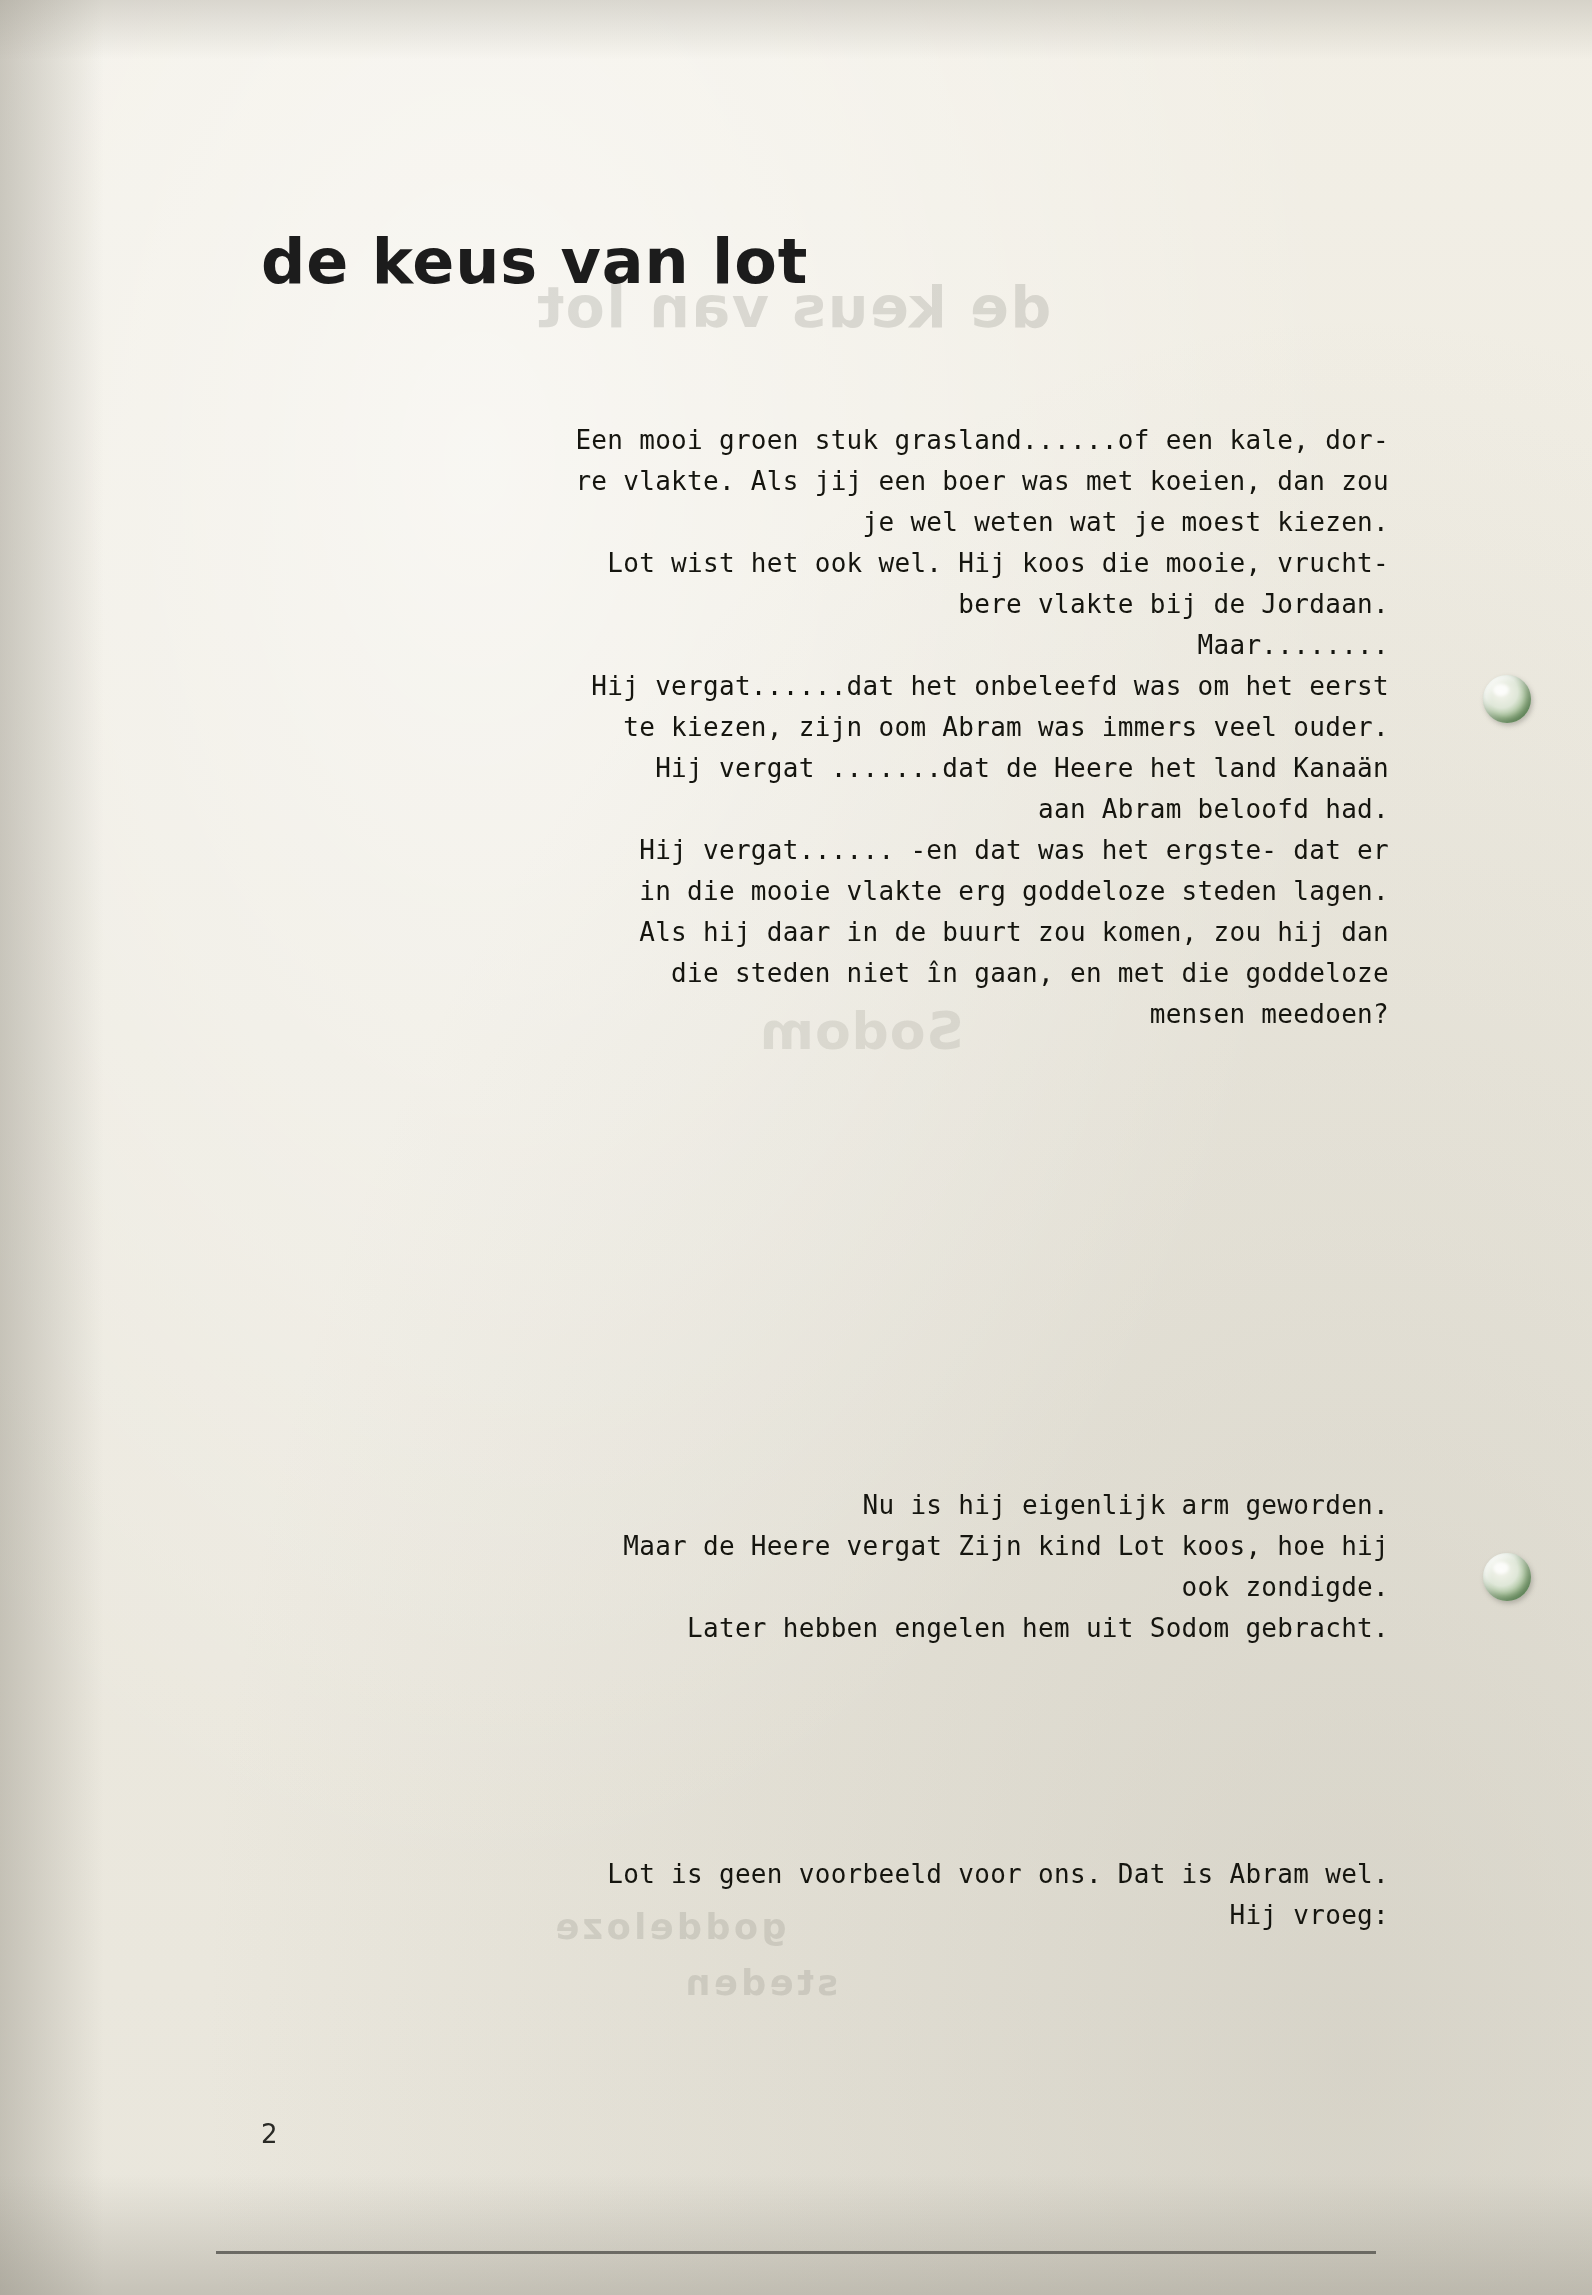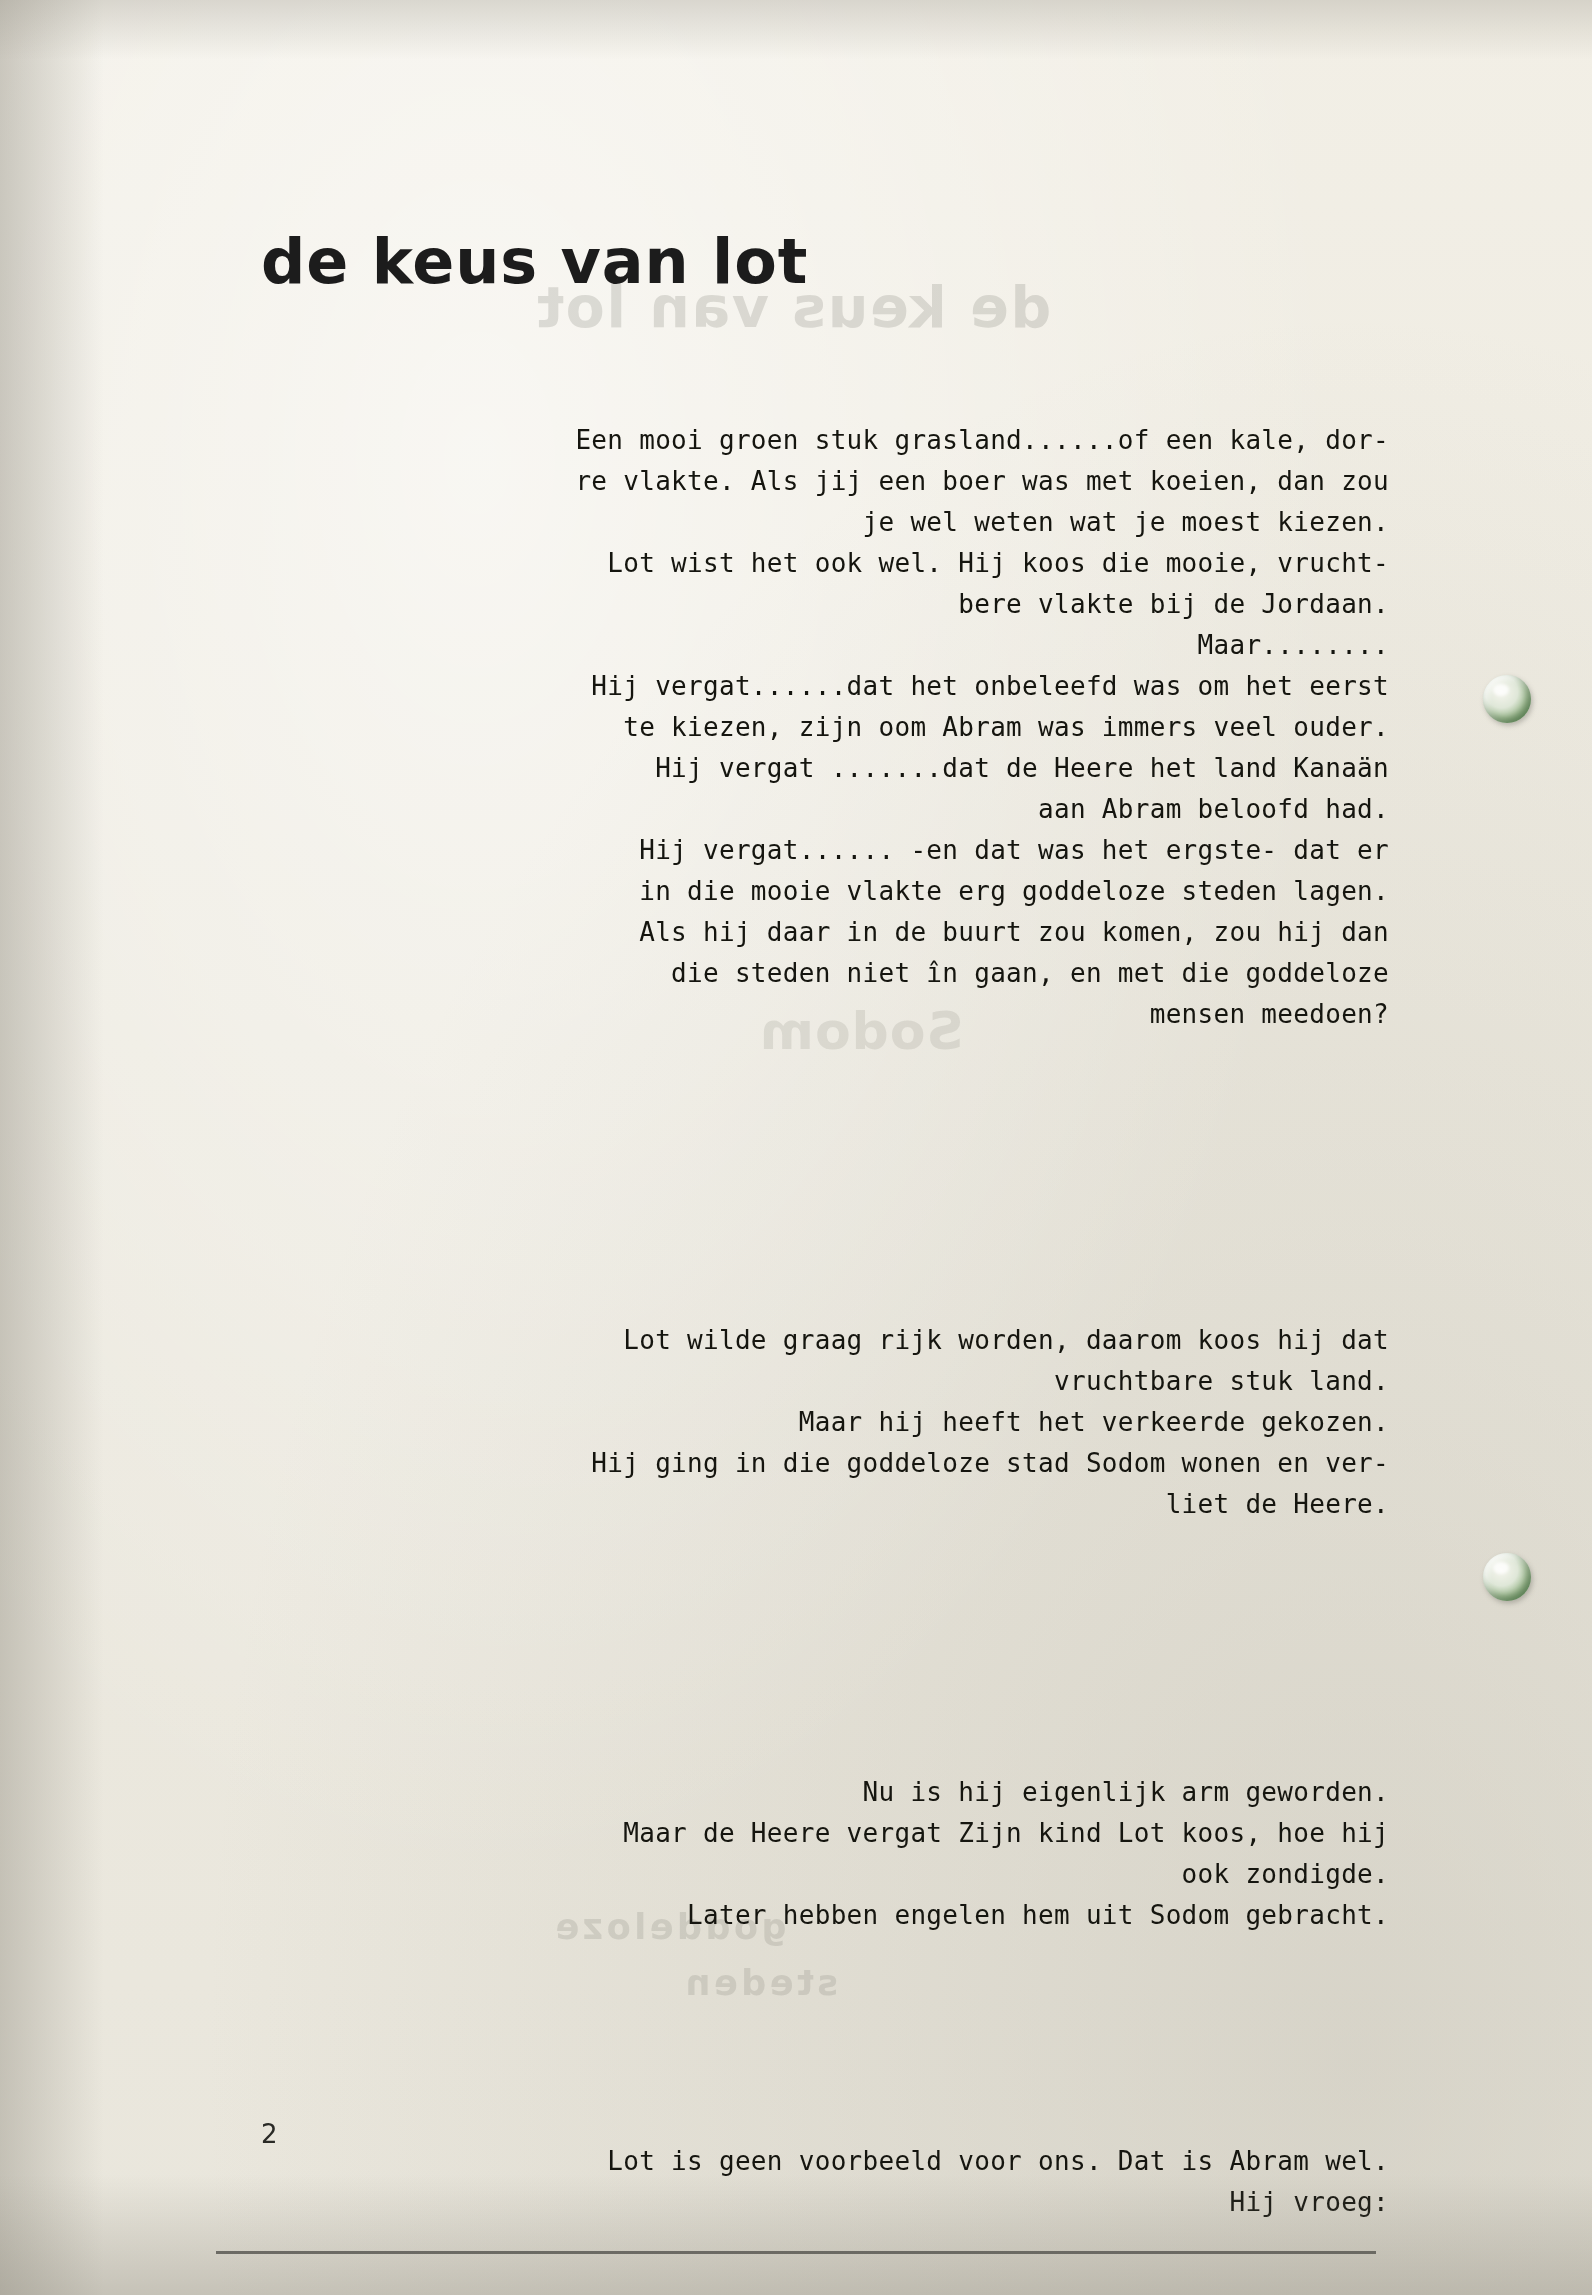--- a/index.html
+++ b/index.html
@@ -193,25 +193,20 @@
 Hij vergat......dat het onbeleefd was om het eerst
 te kiezen, zijn oom Abram was immers veel ouder.
 Hij vergat .......dat de Heere het land Kanaän
 aan Abram beloofd had.
 Hij vergat...... -en dat was het ergste- dat er
 in die mooie vlakte erg goddeloze steden lagen.
 Als hij daar in de buurt zou komen, zou hij dan
 die steden niet în gaan, en met die goddeloze
 mensen meedoen?</p>
     <div class="gap-lg"></div>
-    <p class="para">Lot wilde graag rijk worden, daarom koos hij dat
-vruchtbare stuk land.
-Maar hij heeft het verkeerde gekozen.
-Hij ging in die goddeloze stad Sodom wonen en ver-
-liet de Heere.</p>
     <div class="gap-md"></div>
     <p class="para">Nu is hij eigenlijk arm geworden.
 Maar de Heere vergat Zijn kind Lot koos, hoe hij
 ook zondigde.
 Later hebben engelen hem uit Sodom gebracht.</p>
     <div class="gap-sm"></div>
     <p class="para">Lot is geen voorbeeld voor ons. Dat is Abram wel.
 Hij vroeg:</p>
     
     

